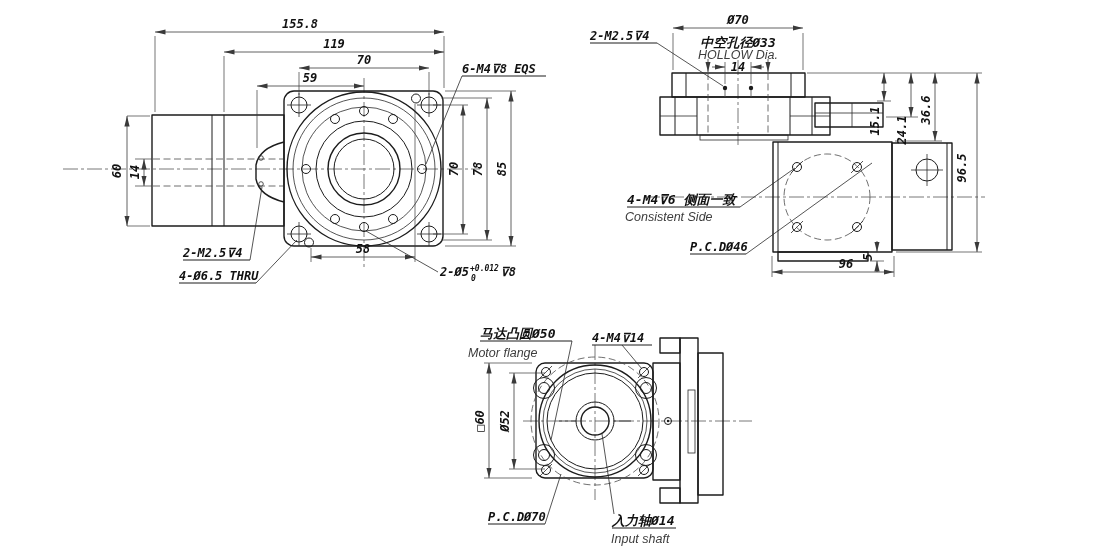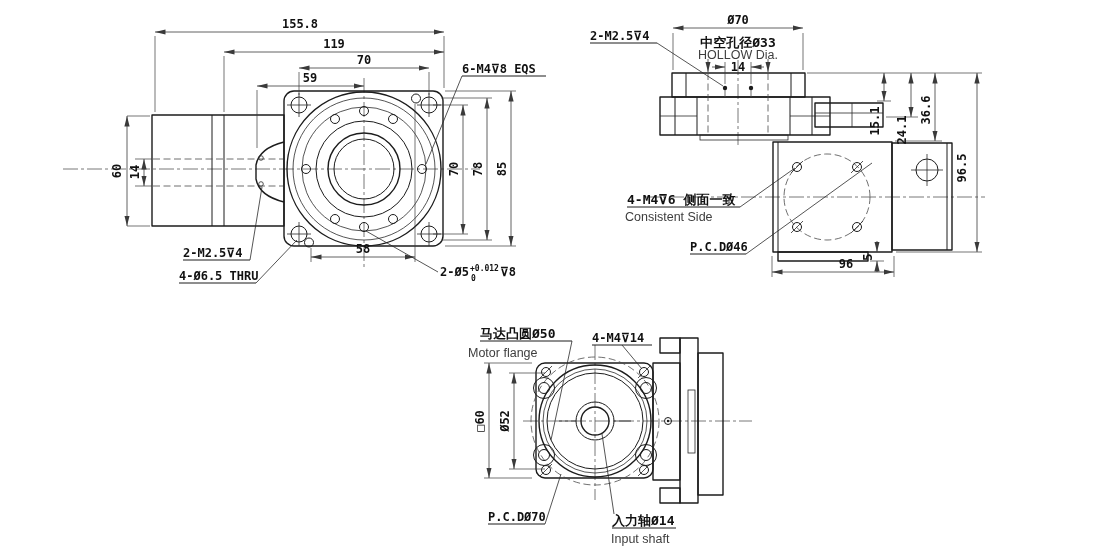--- a/index.html
+++ b/index.html
@@ -1,16 +1,16 @@
 <!DOCTYPE html>
 <html><head>
 <meta charset="utf-8">
 <style>
   html,body{margin:0;padding:0;background:#ffffff;}
-  .stage{width:1100px;height:550px;background:#fff;position:relative;overflow:hidden;}
+  .stage{width:1100px;height:550px;background:#fff;position:relative;overflow:hidden;font-style:italic;}
   svg{display:block;}
   .outline{stroke:#1c1c1c;stroke-width:1.4;fill:none;stroke-linejoin:round;}
   .med{stroke:#1c1c1c;stroke-width:1;fill:none;}
   .thin{stroke:#2a2a2a;stroke-width:.8;fill:none;}
   .hid{stroke:#4a4a4a;stroke-width:.8;fill:none;stroke-dasharray:7 3.5;}
   .cl{stroke:#555;stroke-width:.8;fill:none;stroke-dasharray:15 3 3 3;}
   .dim{stroke:#3a3a3a;stroke-width:.8;fill:none;}
   .ext{stroke:#3a3a3a;stroke-width:.7;fill:none;}
   .leader{stroke:#2a2a2a;stroke-width:.8;fill:none;}
   .ul{stroke:#1c1c1c;stroke-width:1;fill:none;}

